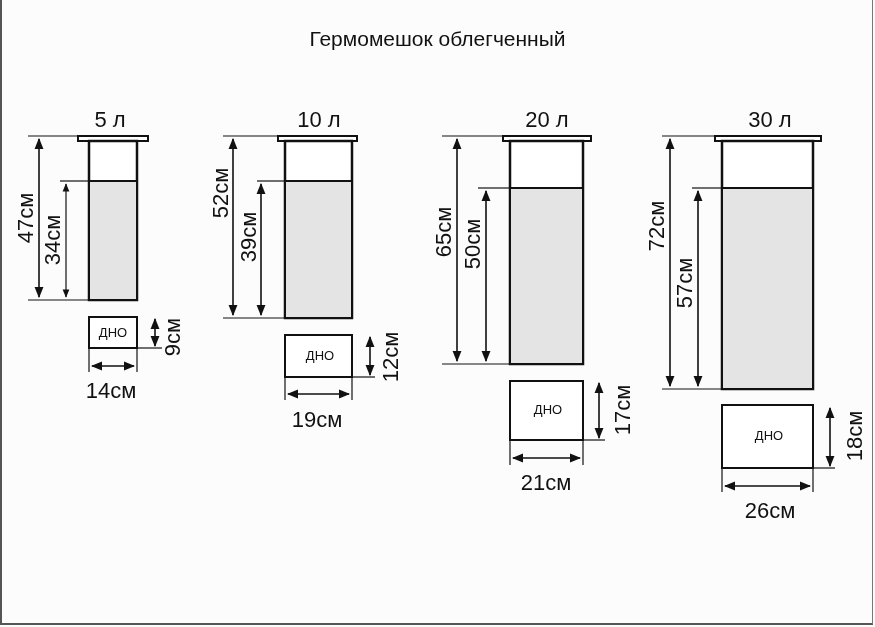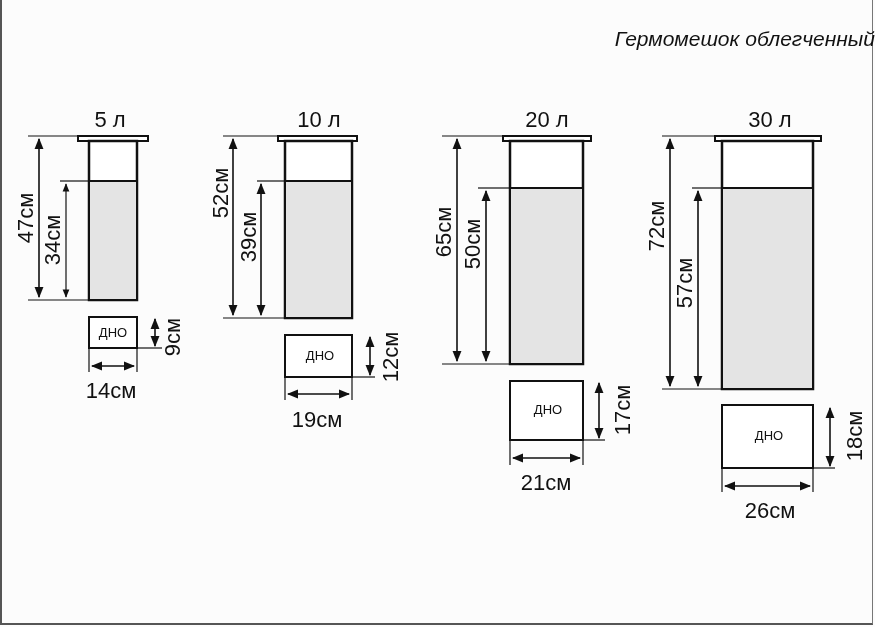--- a/index.html
+++ b/index.html
@@ -1,18 +1,18 @@
 <!DOCTYPE html>
 <html><head>
 <meta charset="utf-8">
 <style>
   html, body { margin: 0; padding: 0; background: #fcfcfc; }
   body { width: 875px; height: 627px; position: relative; overflow: hidden; font-family: "Liberation Sans", sans-serif; }
   .frame { position: absolute; left: 0; top: 0; width: 873px; height: 625px; border-left: 2px solid #555; border-bottom: 2px solid #555; border-right: 1px solid #777; box-sizing: border-box; }
-  .title { position: absolute; left: 0; width: 875px; top: 27px; text-align: right; font-size: 21px; color: #111; font-style: italic; }
+  .title { position: absolute; left: 0; width: 875px; top: 27px; text-align: center; font-size: 21px; color: #111; }
   svg { position: absolute; left: 0; top: 0; }
   .lbl { font-family: "Liberation Sans", sans-serif; fill: #111; }
 </style>
 </head>
 <body>
 
 <div class="frame"></div>
 <div class="title">Гермомешок облегченный</div>
 
 <svg width="875" height="627" viewBox="0 0 875 627">

